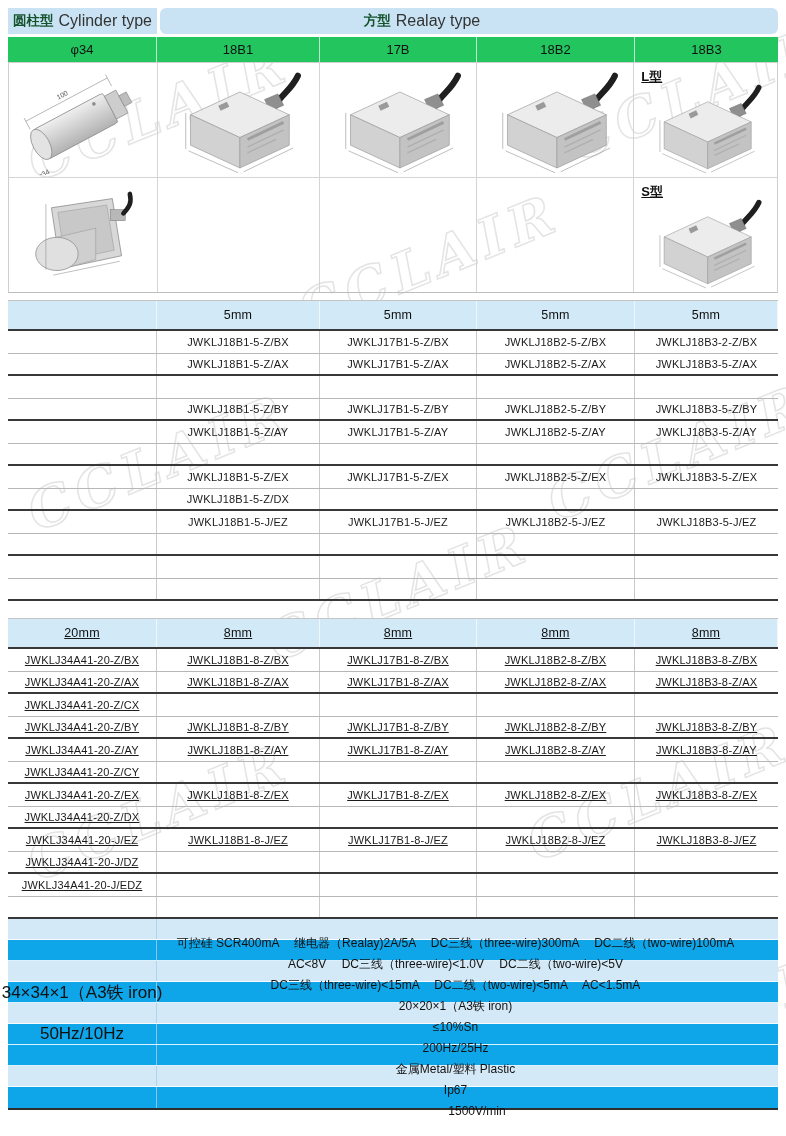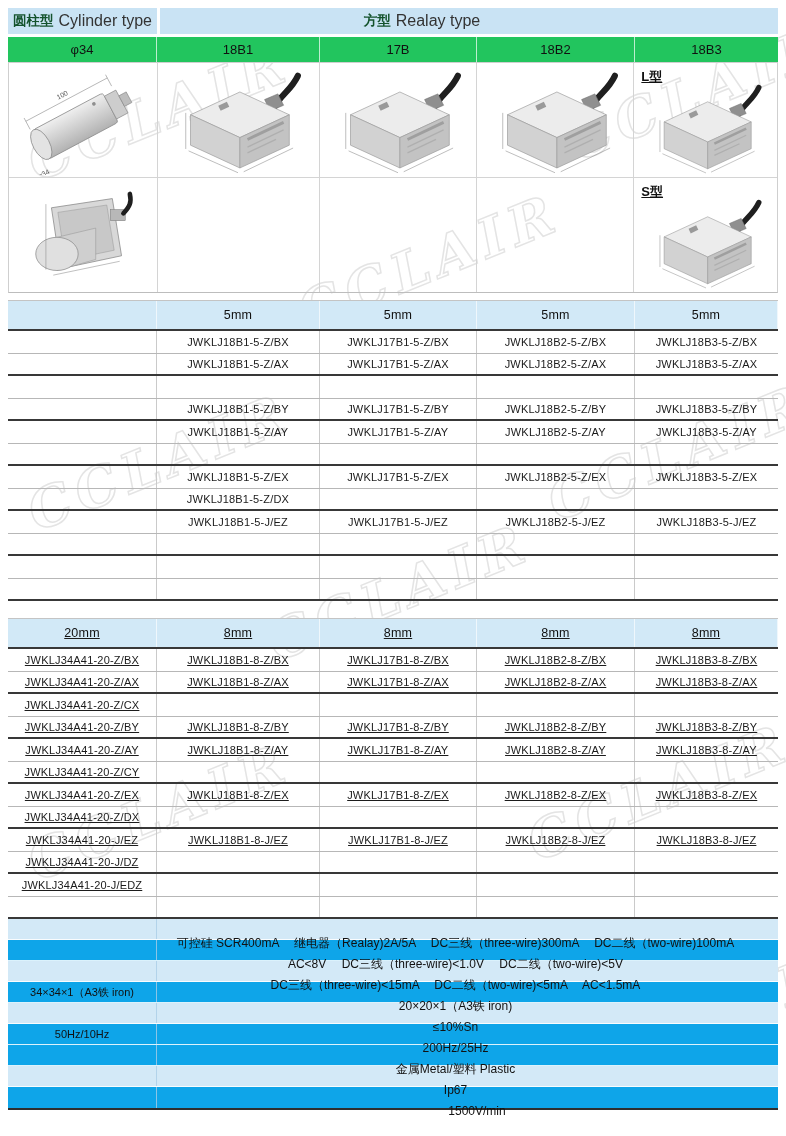--- a/index.html
+++ b/index.html
@@ -11,21 +11,21 @@
   .wm-layer{position:absolute;inset:0;z-index:0;pointer-events:none;}
   .wm{position:absolute;font-family:"DejaVu Serif","Liberation Serif",serif;font-style:italic;
       font-size:54px;letter-spacing:7px;font-weight:bold;color:transparent;
       -webkit-text-stroke:1.5px #e4e4e4;transform:rotate(-22deg);white-space:nowrap;}
 
   .content{position:relative;z-index:1;padding:8px 8px 0 8px;}
 
   
   .hdr-row1{display:flex;height:26px;margin-bottom:3px;}
   .hdr-cyl{width:19.35%;background:#c9e3f4;display:flex;align-items:center;justify-content:center;gap:5px;margin-right:3px;}
-  .hdr-sq{flex:1;background:#c9e3f4;display:flex;align-items:center;justify-content:center;gap:5px;padding-right:94px;}
+  .hdr-sq{flex:1;background:#c9e3f4;display:flex;align-items:center;justify-content:center;gap:5px;padding-right:94px;border-radius:6px;}
   .zh{font-weight:bold;font-size:13.5px;color:#14532d;}
   .en{font-size:16px;color:#333;text-align:center;}
   .hdr-row2{display:grid;grid-template-columns:19.35% 21.17% 20.39% 20.52% 18.57%;height:25px;}
   .hdr-col{background:#22c55e;display:flex;align-items:center;justify-content:center;
            font-size:13px;color:#111;border-right:1px solid rgba(255,255,255,.7);}
   .hdr-col:last-child{border-right:none;}
 
   
   .img-grid{display:grid;grid-template-columns:19.35% 21.17% 20.39% 20.52% 18.57%;
             grid-template-rows:115px 114px;border:1px solid #cfcfcf;border-bottom:1px solid #bdbdbd;}
@@ -46,21 +46,21 @@
   .tcell{display:flex;align-items:center;justify-content:center;font-size:11px;color:#1a1a1a;
          letter-spacing:.2px;border-right:1px solid #cacaca;background:transparent;overflow:hidden;white-space:nowrap;}
   .tcell:last-child{border-right:none;}
   .thead .tcell{background:#d2e9f7;font-size:12.5px;color:#111;border-right:1px solid rgba(255,255,255,.65);}
 
   
   .specs{border-bottom:2.5px solid #2e2e2e;}
   .srow{display:flex;height:21px;background:#d3e9f7;border-bottom:1px solid rgba(255,255,255,.85);}
   .srow.alt{background:#0ea5e9;}
   .srow:last-child{border-bottom:none;gap:43px;}
-  .scell-left{width:19.35%;display:flex;align-items:center;justify-content:center;font-size:11px;
+  .scell-left{width:19.35%;display:flex;align-items:center;justify-content:center;font-size:17px;
               color:#111;border-right:1px solid rgba(170,205,230,.8);white-space:nowrap;}
   .scell-center{flex:1;display:flex;align-items:center;justify-content:center;font-size:12px;
                 color:#111;padding-right:24px;white-space:nowrap;margin-top:24px;}
 
   svg{display:block;}
   .dimtext{font-size:7.5px;fill:#555;font-family:"Liberation Sans",sans-serif;}
 </style>
 </head>
 <body>
 
@@ -197,21 +197,21 @@
           <div class="tcell">5mm</div>
           <div class="tcell">5mm</div>
           <div class="tcell">5mm</div>
           <div class="tcell">5mm</div>
         </div>
         <div class="trow sep-thin">
           <div class="tcell"></div>
           <div class="tcell">JWKLJ18B1-5-Z/BX</div>
           <div class="tcell">JWKLJ17B1-5-Z/BX</div>
           <div class="tcell">JWKLJ18B2-5-Z/BX</div>
-          <div class="tcell">JWKLJ18B3-5-Z/BX</div>
+          <div class="tcell">JWKLJ18B3-2-Z/BX</div>
         </div>
         <div class="trow sep-thick">
           <div class="tcell"></div>
           <div class="tcell">JWKLJ18B1-5-Z/AX</div>
           <div class="tcell">JWKLJ17B1-5-Z/AX</div>
           <div class="tcell">JWKLJ18B2-5-Z/AX</div>
           <div class="tcell">JWKLJ18B3-5-Z/AX</div>
         </div>
         <div class="trow sep-thin">
           <div class="tcell"></div>

